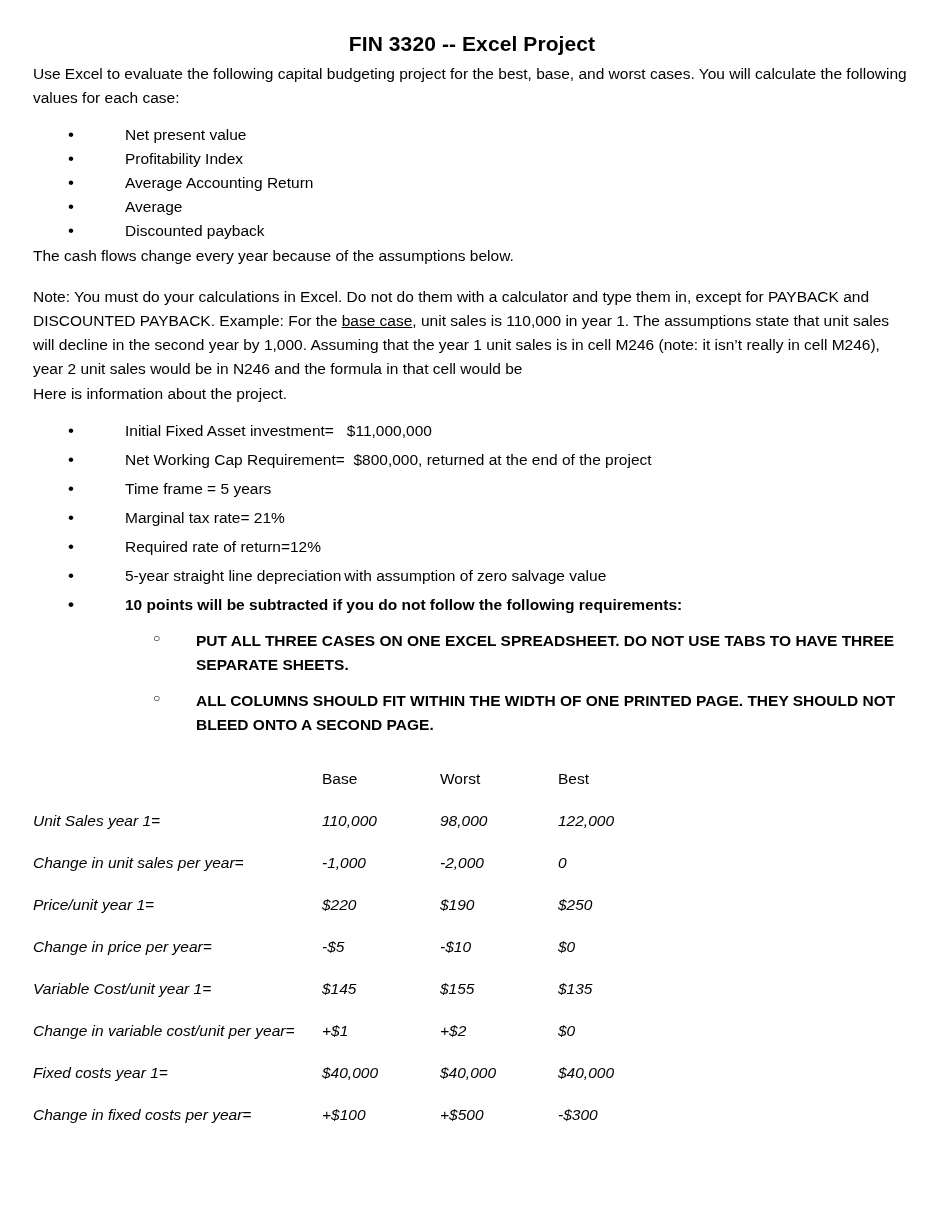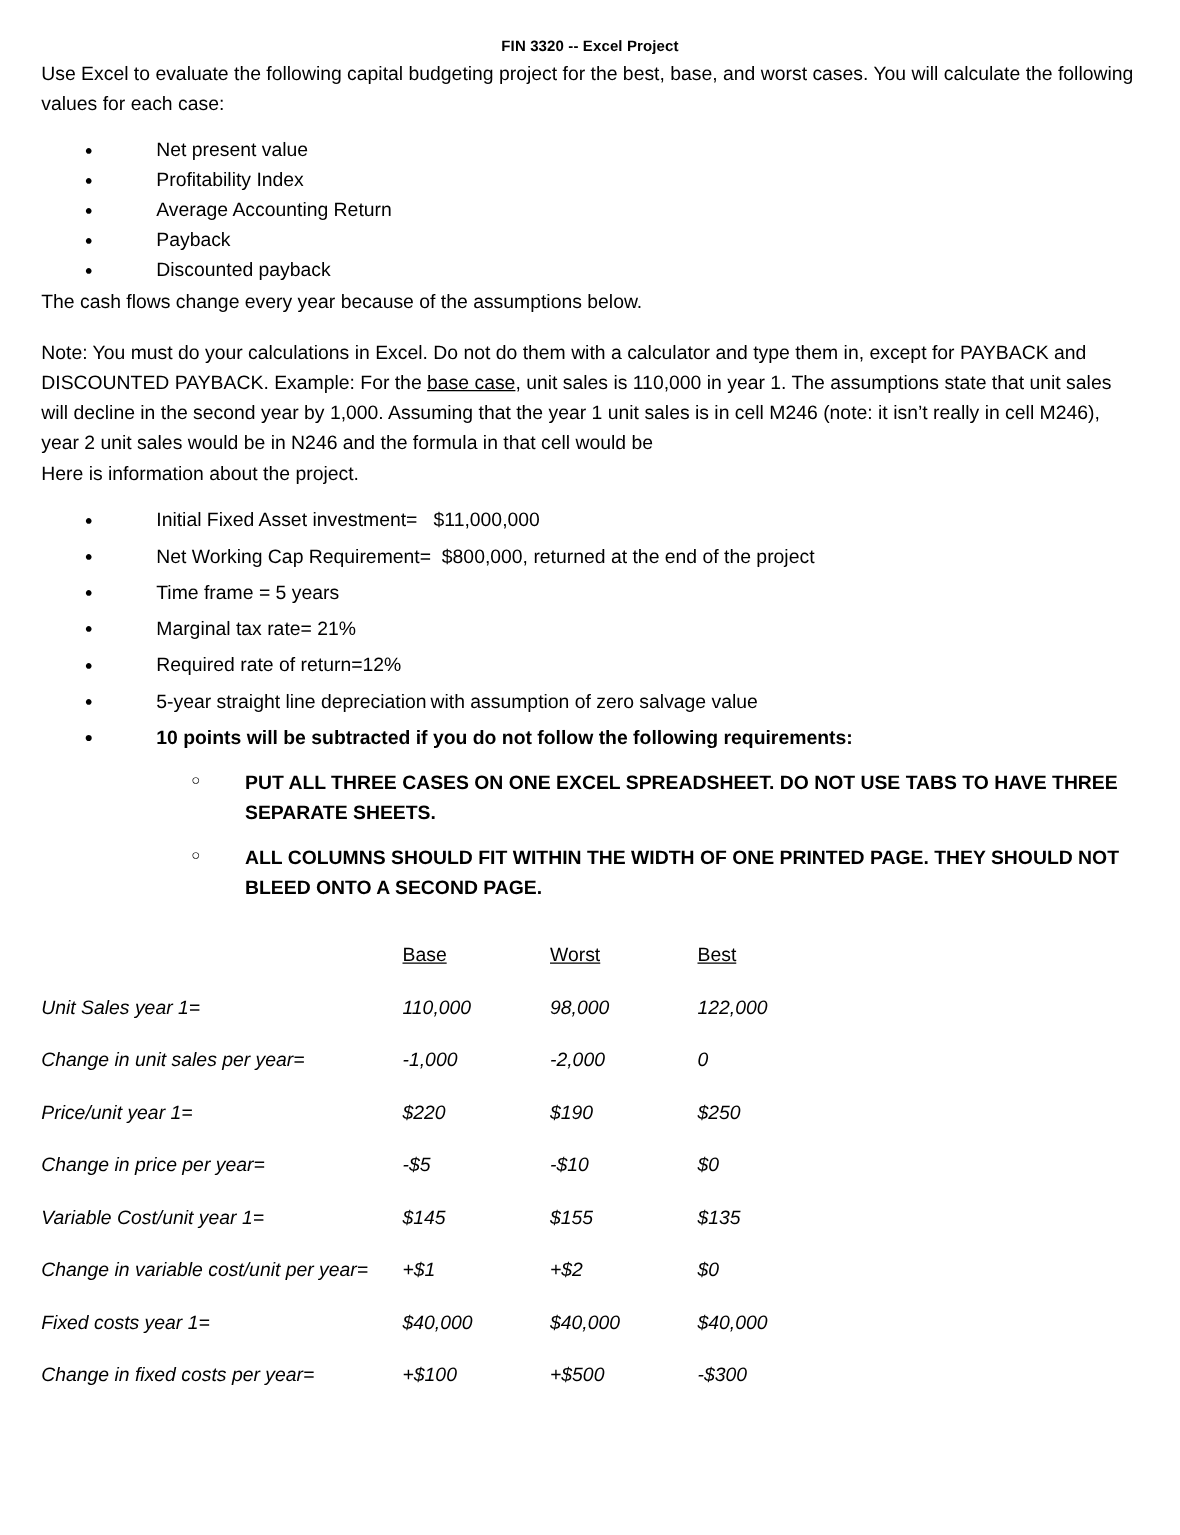--- a/index.html
+++ b/index.html
@@ -21,21 +21,21 @@
     width: 944px;
     height: 1228px;
     box-sizing: border-box;
     padding: 0 33px;
   }
 
   
   .doc-title {
     text-align: center;
     font-weight: bold;
-    font-size: 12px;
+    font-size: 21px;
     margin: 28px 0 0 0;
     letter-spacing: 0.1px;
   }
 
   
   .para {
     margin: 1px 0 0 0;
     text-align: left;
   }
   .para.tight { margin-top: 17px; }
@@ -104,39 +104,38 @@
     font-weight: normal;
     padding: 0;
     vertical-align: bottom;
     line-height: 1.0;
     height: 36px;
   }
   .data-table col.c-label { width: 289px; }
   .data-table col.c-val   { width: 118px; }
   .data-table thead th { height: 30px; }
   .data-table thead th span.hdr {
-    text-decoration: underline;
     margin-top: 24px;
   }
   .data-table tbody td { padding-top: 6px; font-style: italic; }
 </style>
 </head>
 <body>
 
 <div class="page">
 
   <h1 class="doc-title">FIN 3320 -- Excel Project</h1>
 
   <p class="para">Use Excel to evaluate the following capital budgeting project for the best, base, and worst cases. You will calculate the following values for each case:</p>
 
   <ul class="bullets">
     <li><span>Net present value</span></li>
     <li><span>Profitability Index</span></li>
     <li><span>Average Accounting Return</span></li>
-    <li><span>Payback</span></li>
+    <li><span>Average</span></li>
     <li><span>Discounted payback</span></li>
   </ul>
 
   <p class="para">The cash flows change every year because of the assumptions below.</p>
 
   <p class="para tight"><span>Note: You must do your calculations in Excel. Do not do them with a calculator and type them in, except for PAYBACK and DISCOUNTED PAYBACK. Example: For the </span><span class="underline">base case</span><span>, unit sales is 110,000 in year 1. The assumptions state that unit sales will decline in the second year by 1,000. Assuming that the year 1 unit sales is in cell M246 (note: it isn’t really in cell M246), year 2 unit sales would be in N246 and the formula in that cell would be</span></p>
 
 
   <p class="para">Here is information about the project.</p>
 

